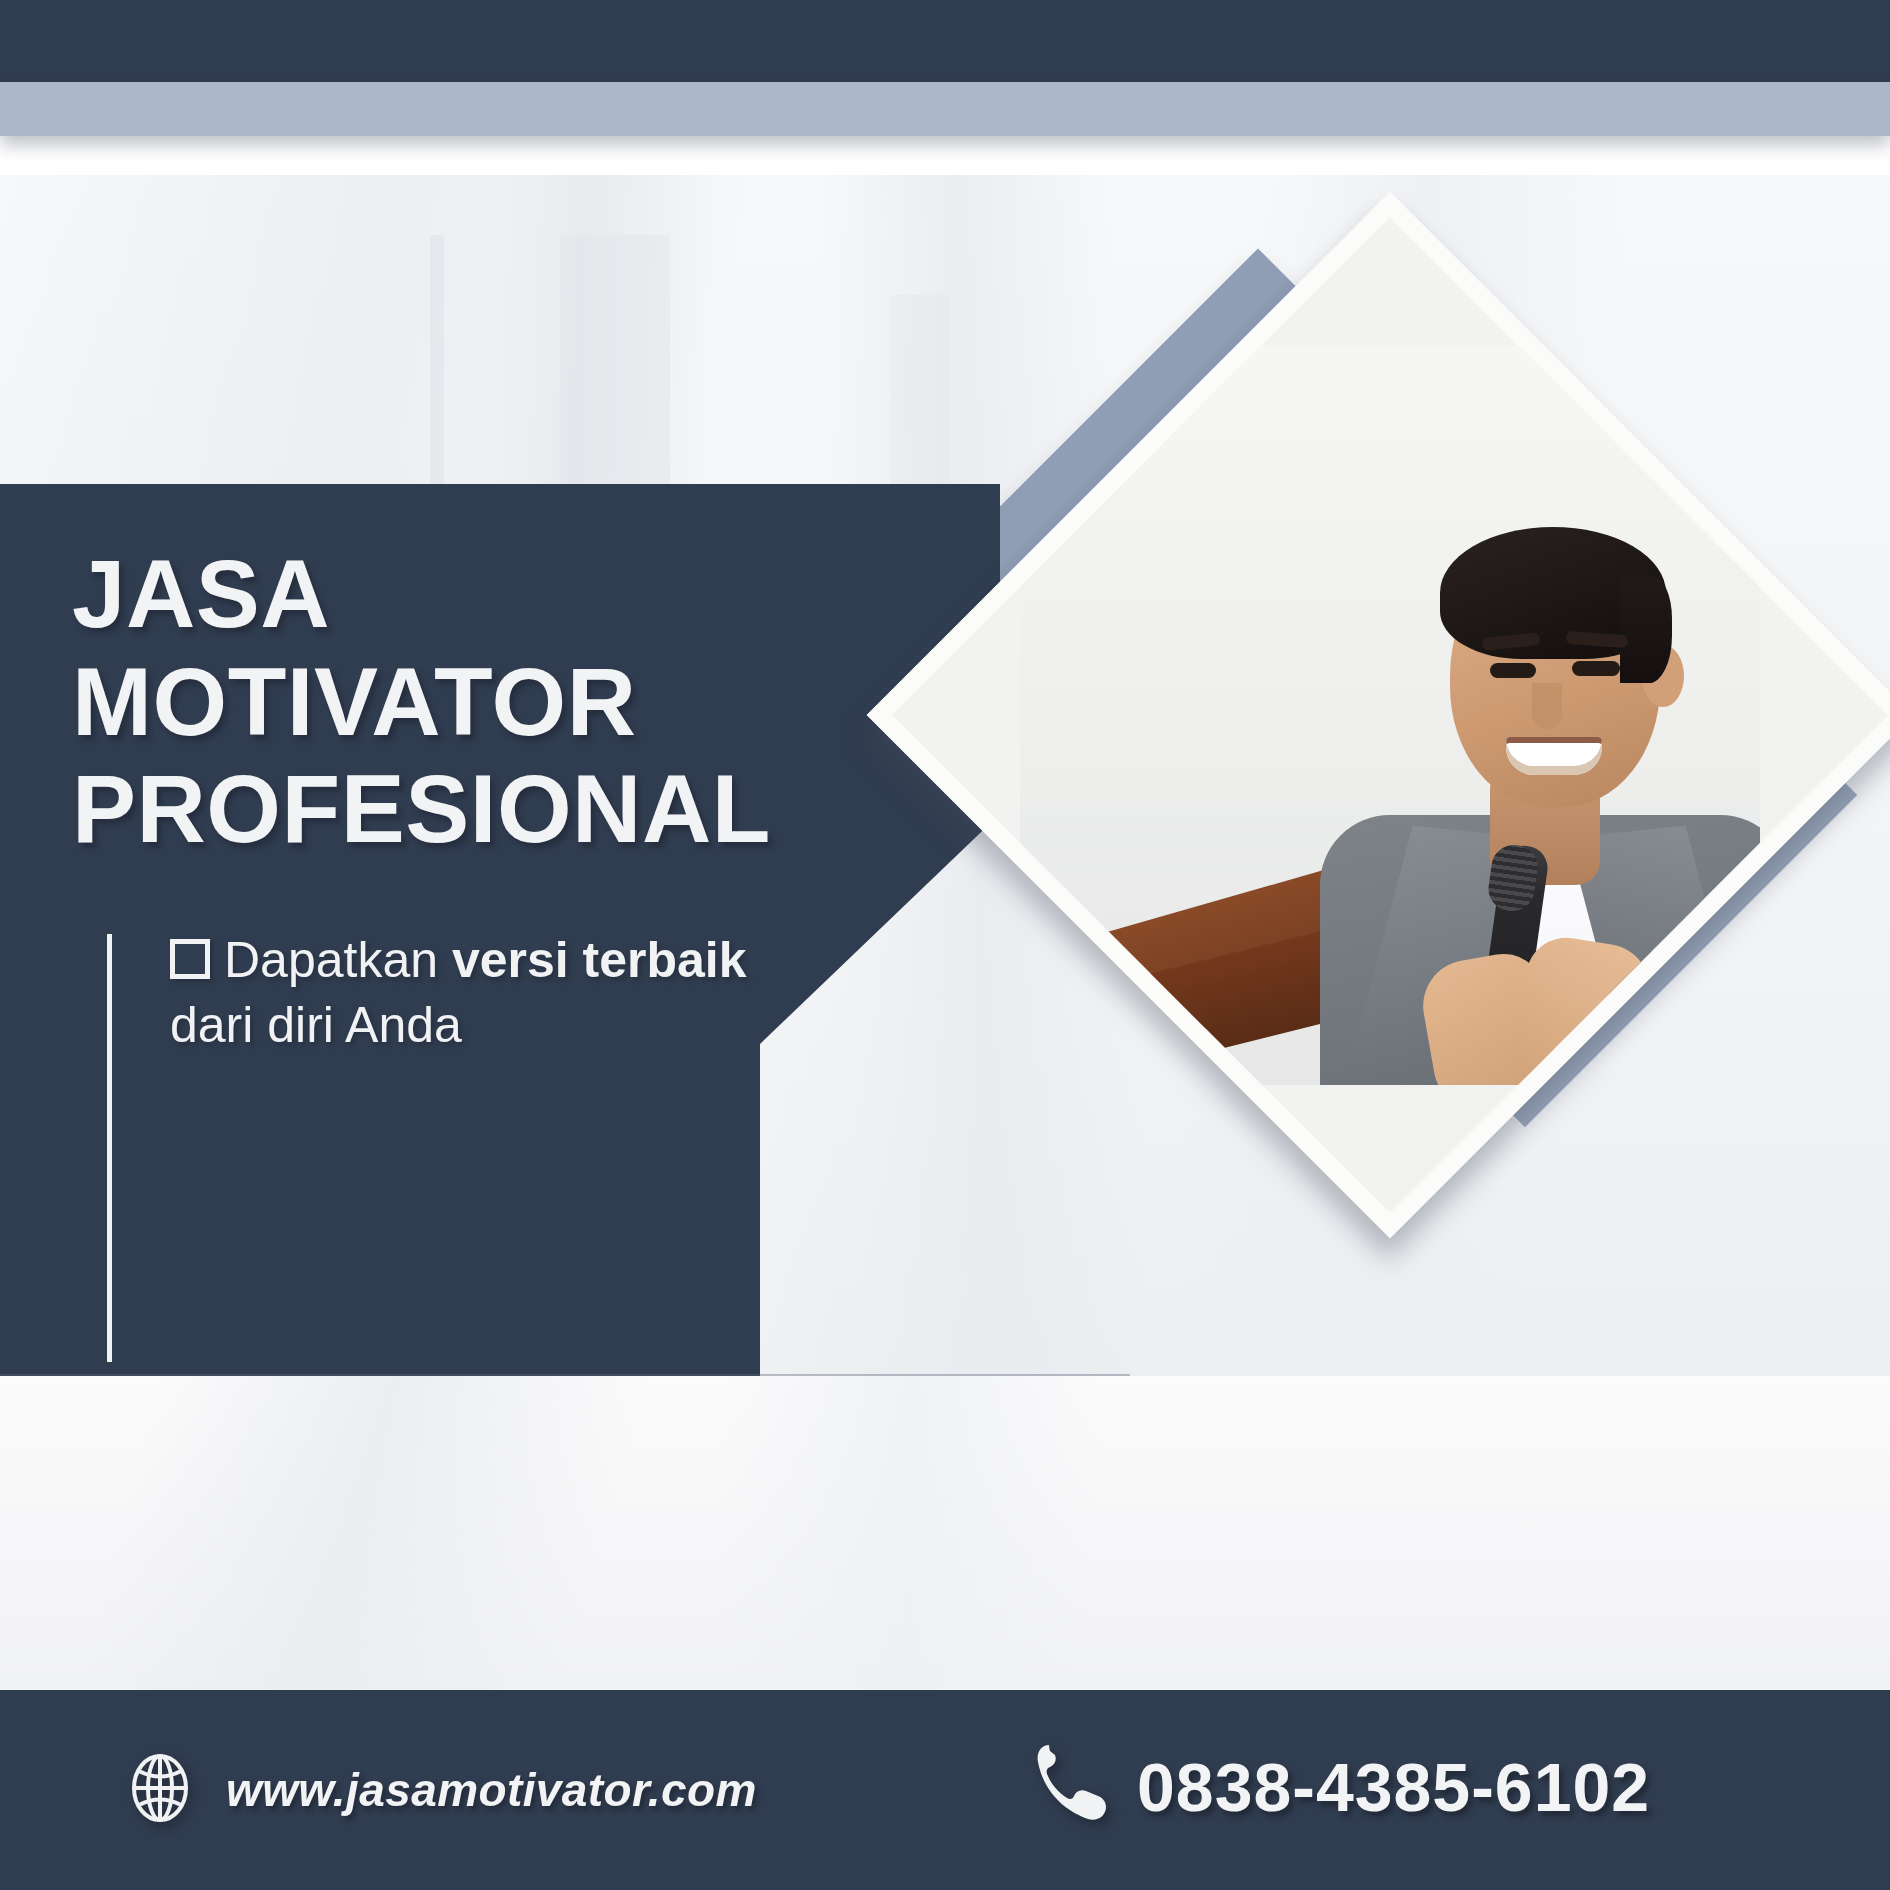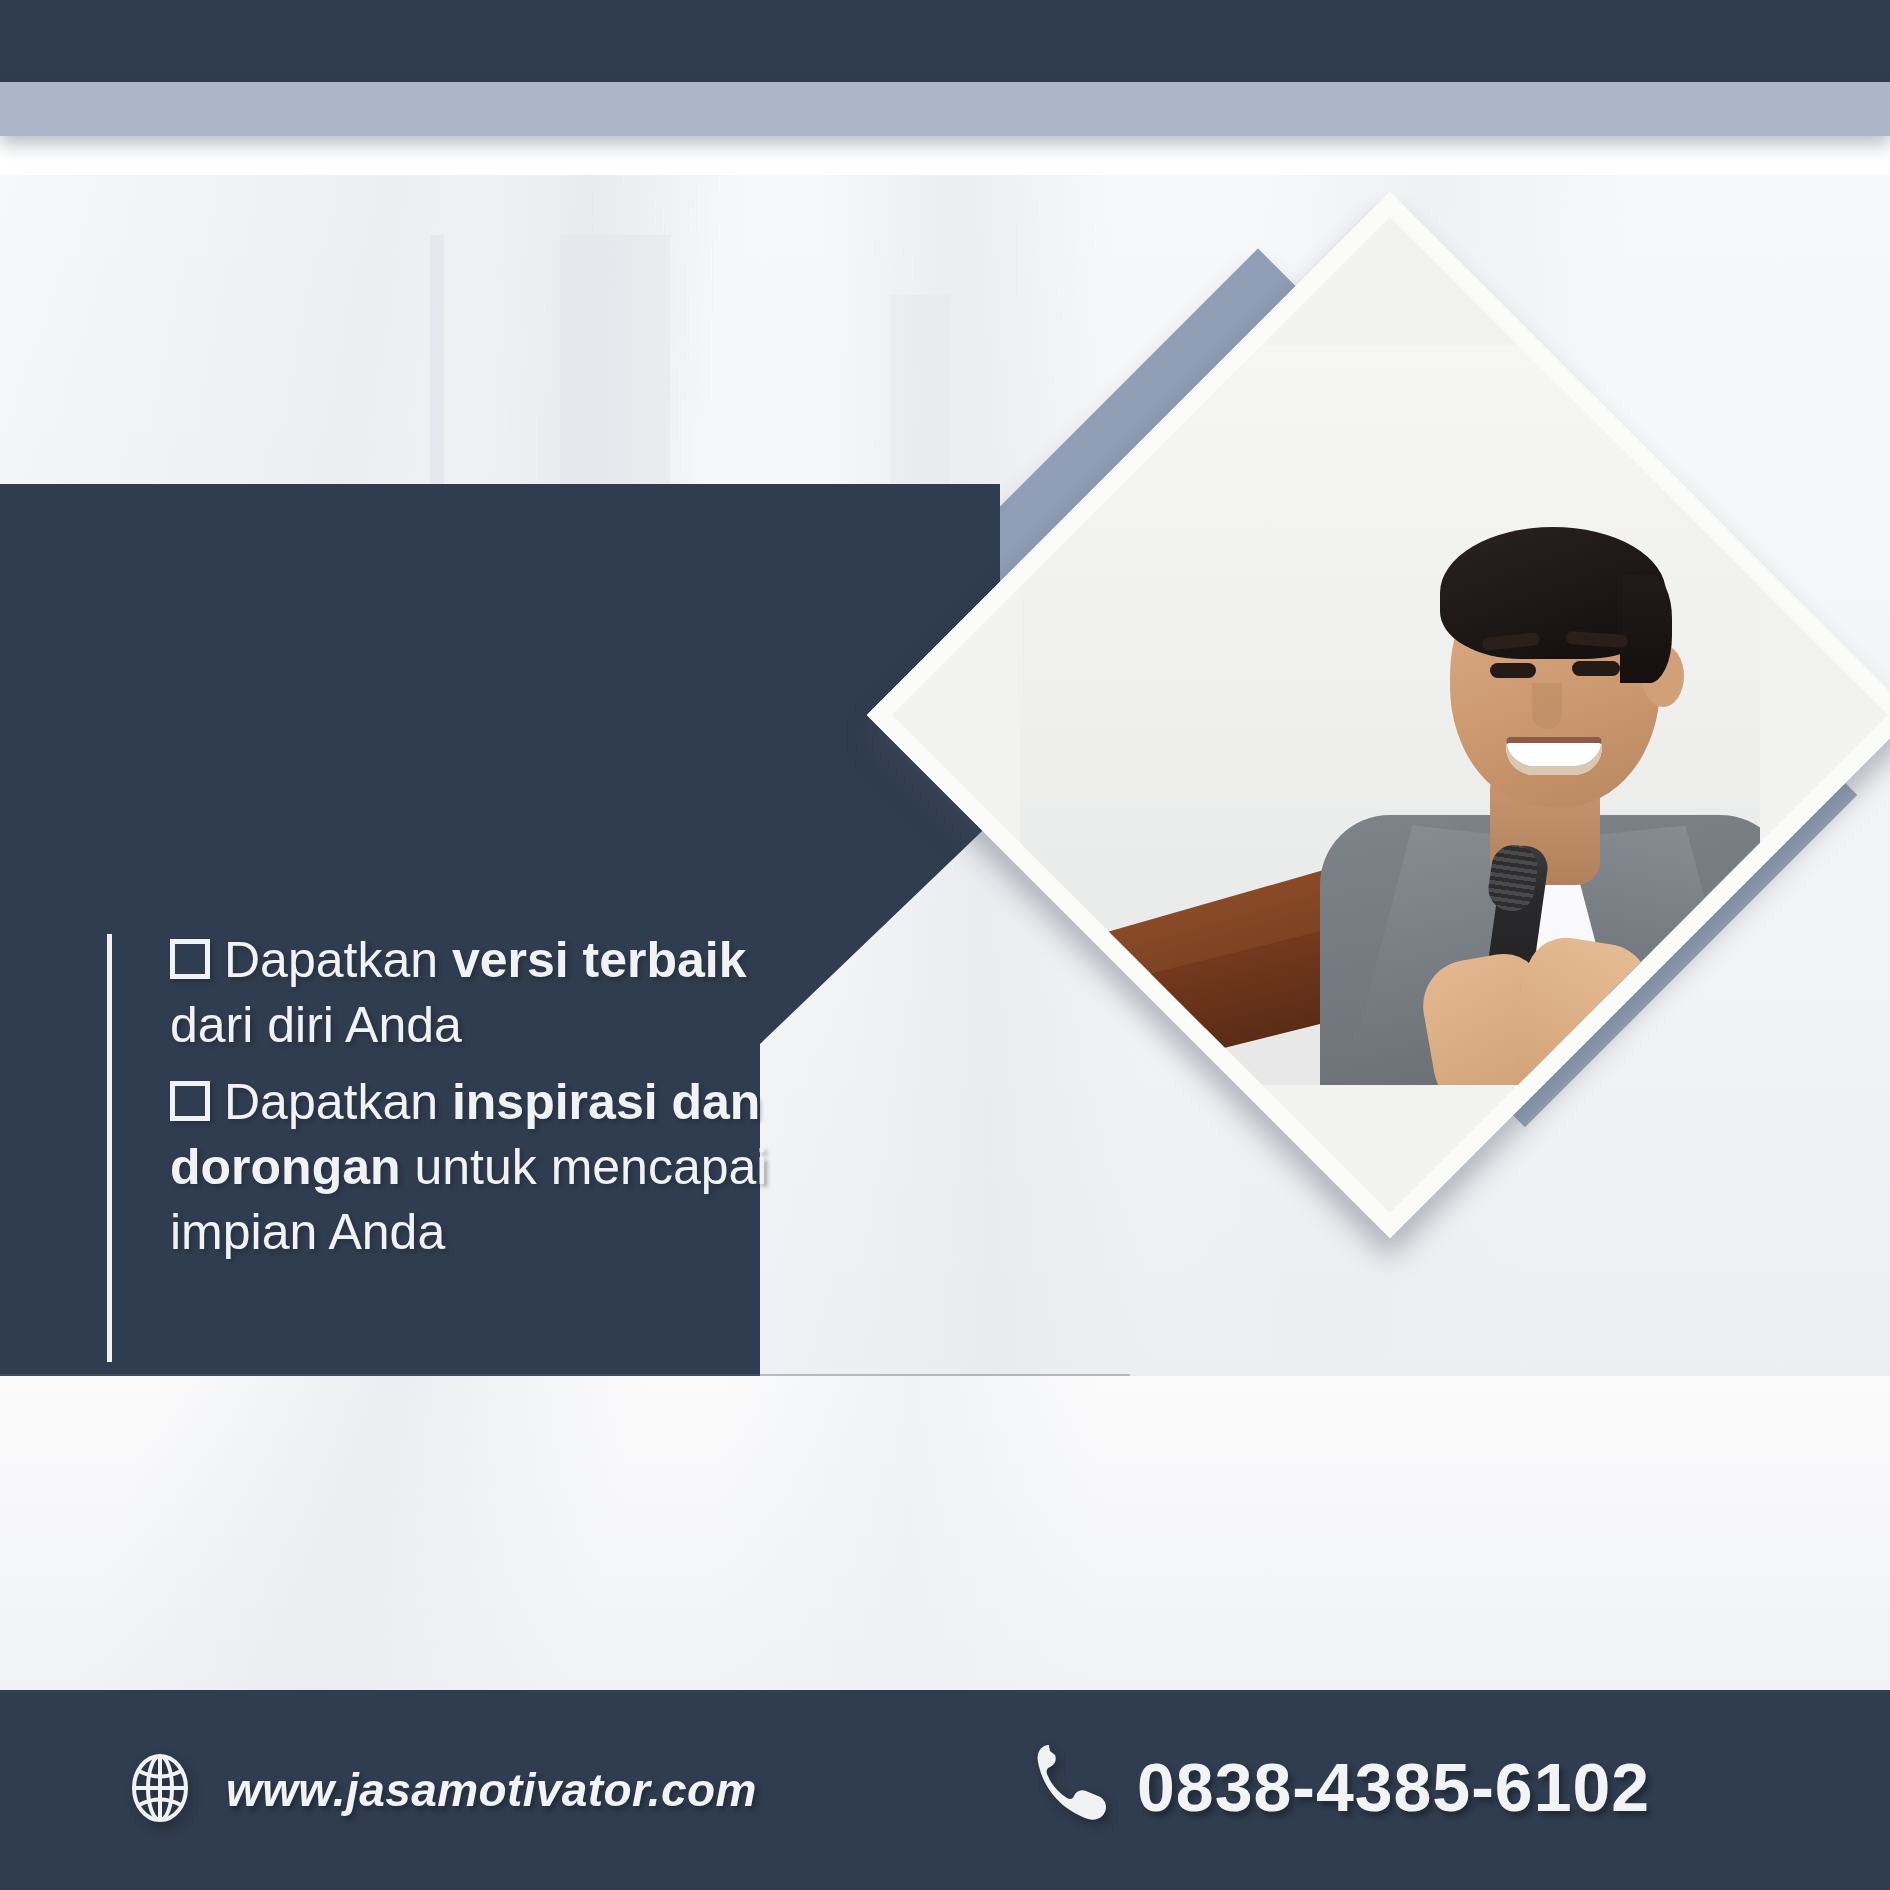--- a/index.html
+++ b/index.html
@@ -267,28 +267,30 @@
   <div class="topbar-dark"></div>
   <div class="topbar-light"></div>
 
   <div class="diamond dia-lightblue"></div>
   <div class="diamond dia-navy"></div>
   <div class="diamond dia-lightblue2"></div>
 
   <div class="panel"></div>
   <div class="panel-shadow"></div>
 
+  <div class="headline">
+    <span class="hl">JASA</span>
+    <span class="hl">MOTIVATOR</span>
+    <span class="hl">PROFESIONAL</span>
+  </div>
 
   <div class="bullet-rule"></div>
   <div class="bullets">
     <span class="bullet">
       <span class="box"></span><span>Dapatkan </span><b>versi terbaik</b><span> dari diri Anda</span>
-    </span>
-    <span class="bullet">
-      <span class="box"></span><span>Dapatkan </span><b>inspirasi dan dorongan</b><span> untuk mencapai impian Anda</span>
     </span>
   </div>
 
   <div class="photo-wrap">
     <div class="photo-inner">
       <div class="ph-room"></div>
       <div class="ph-wall"></div>
       <div class="ph-desk"></div>
       <div class="ph-desk2"></div>
       <div class="ph-body"></div>

